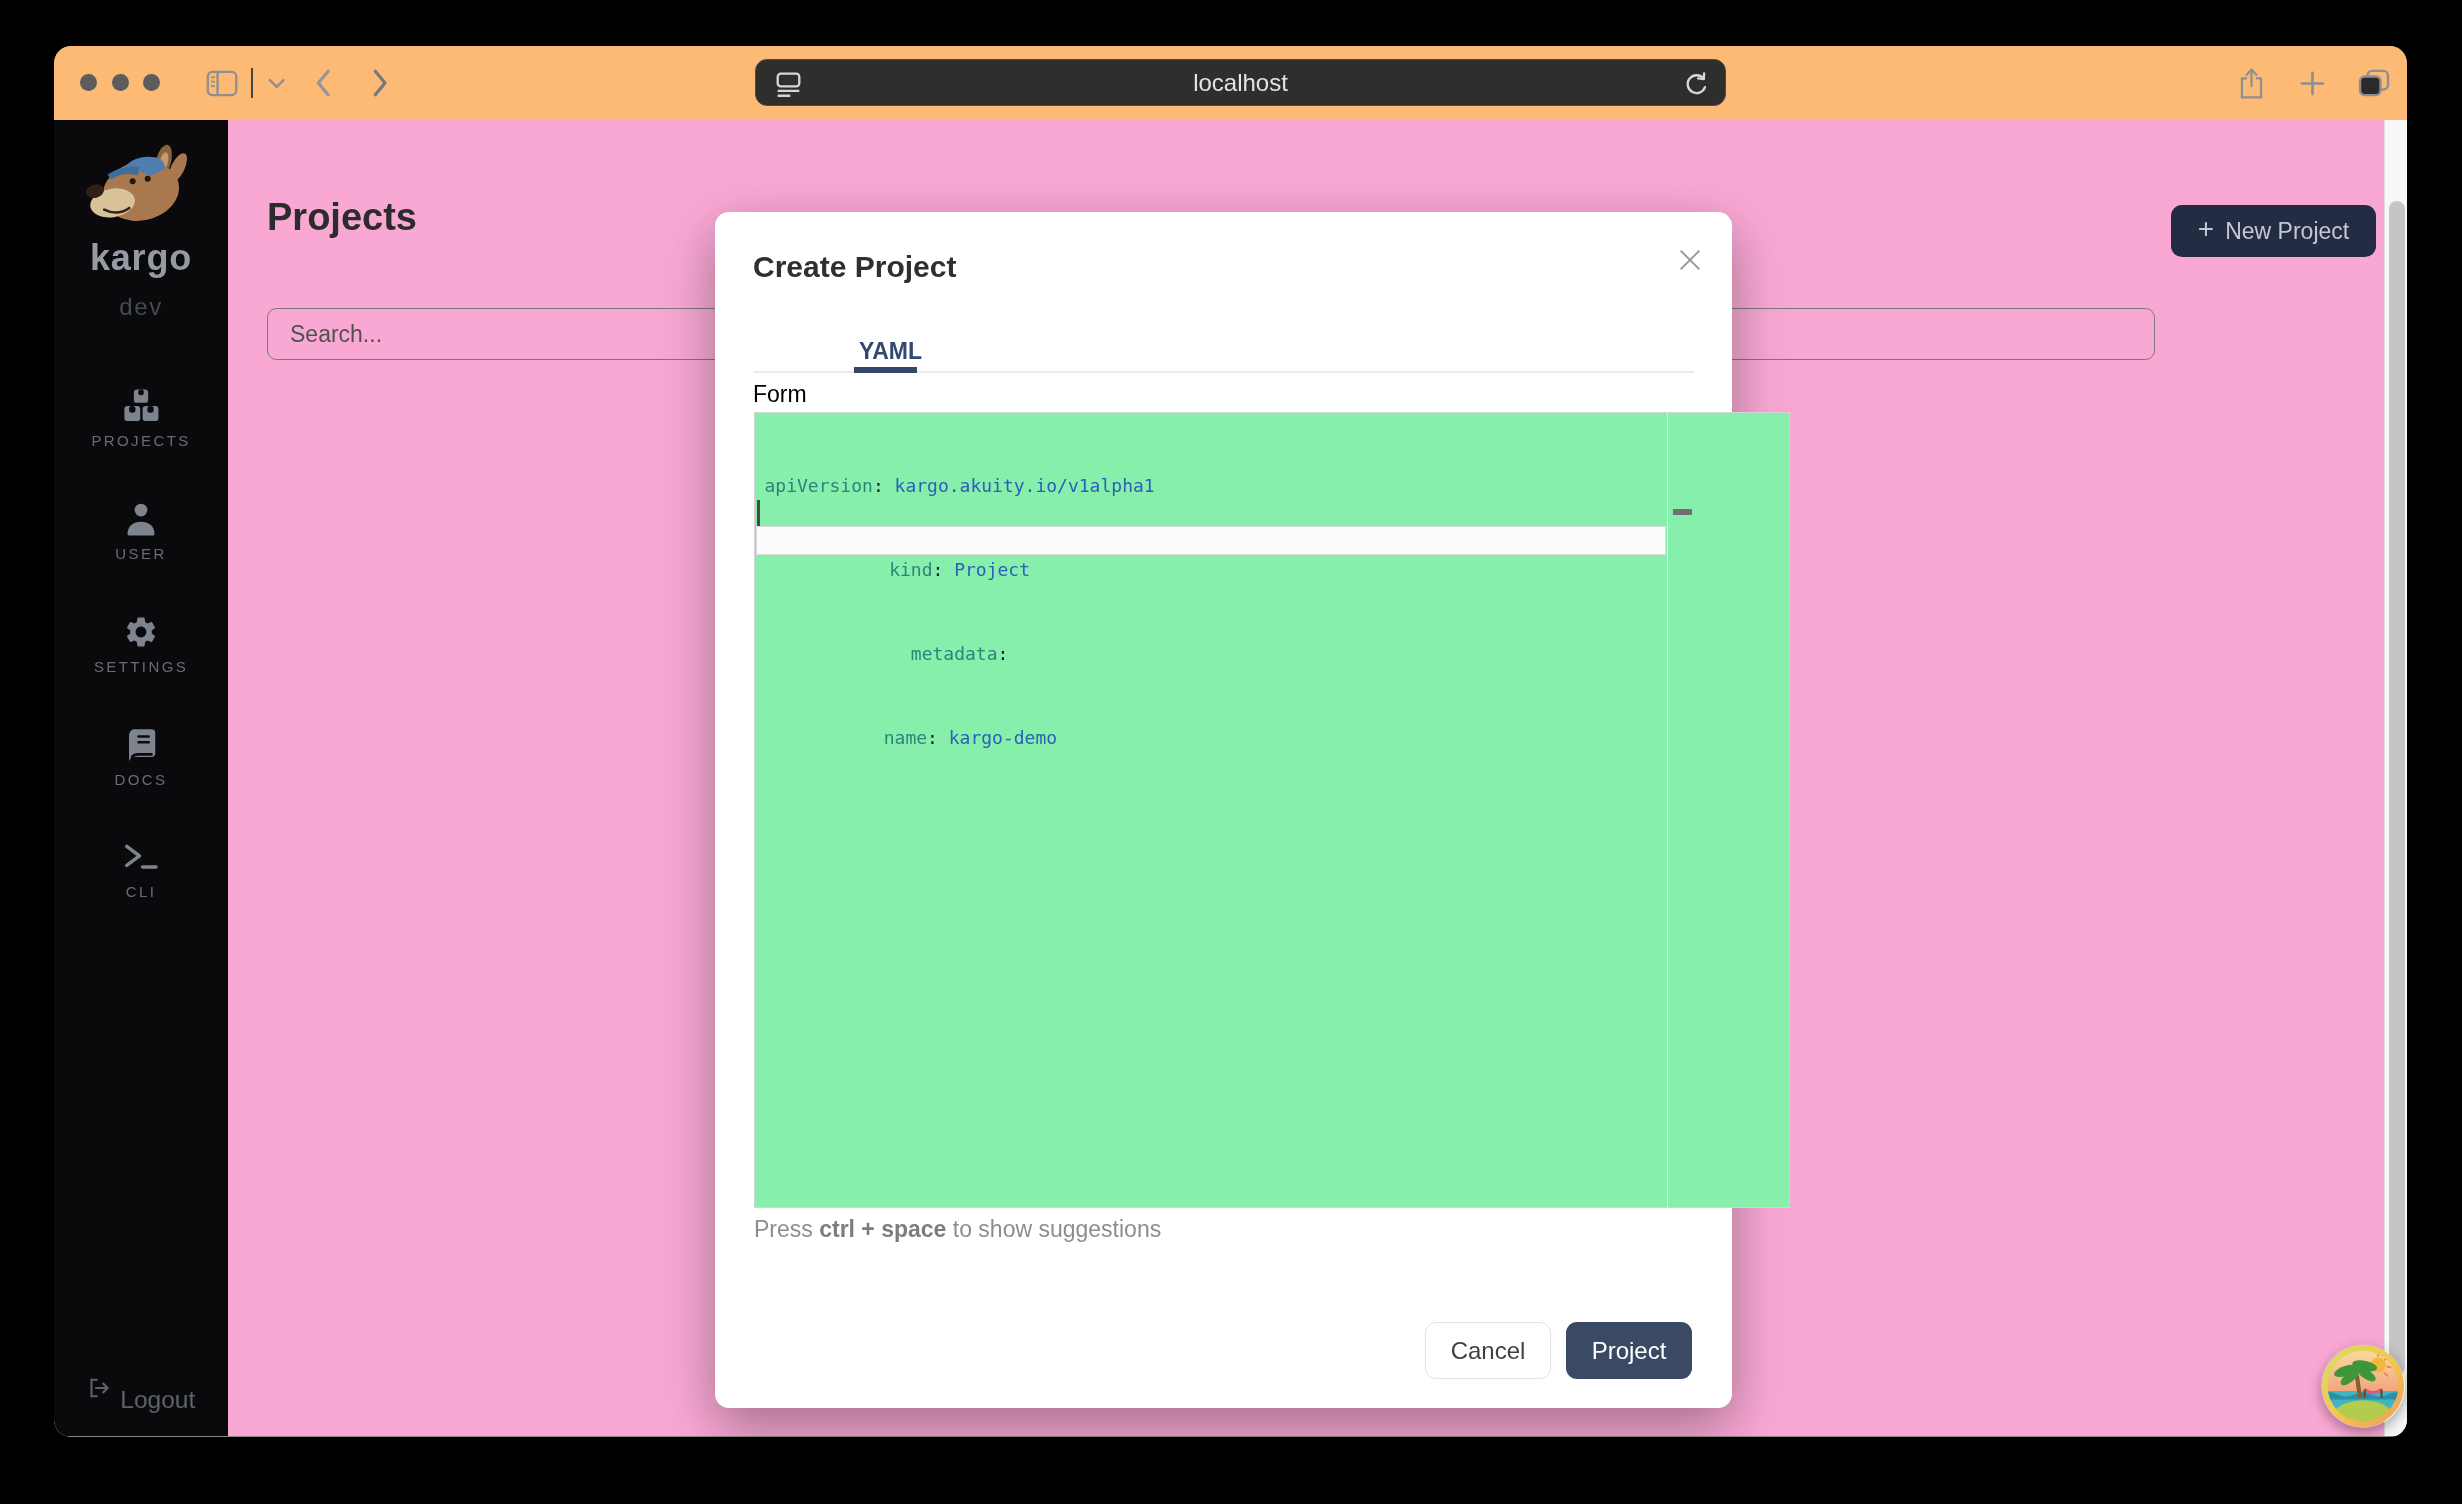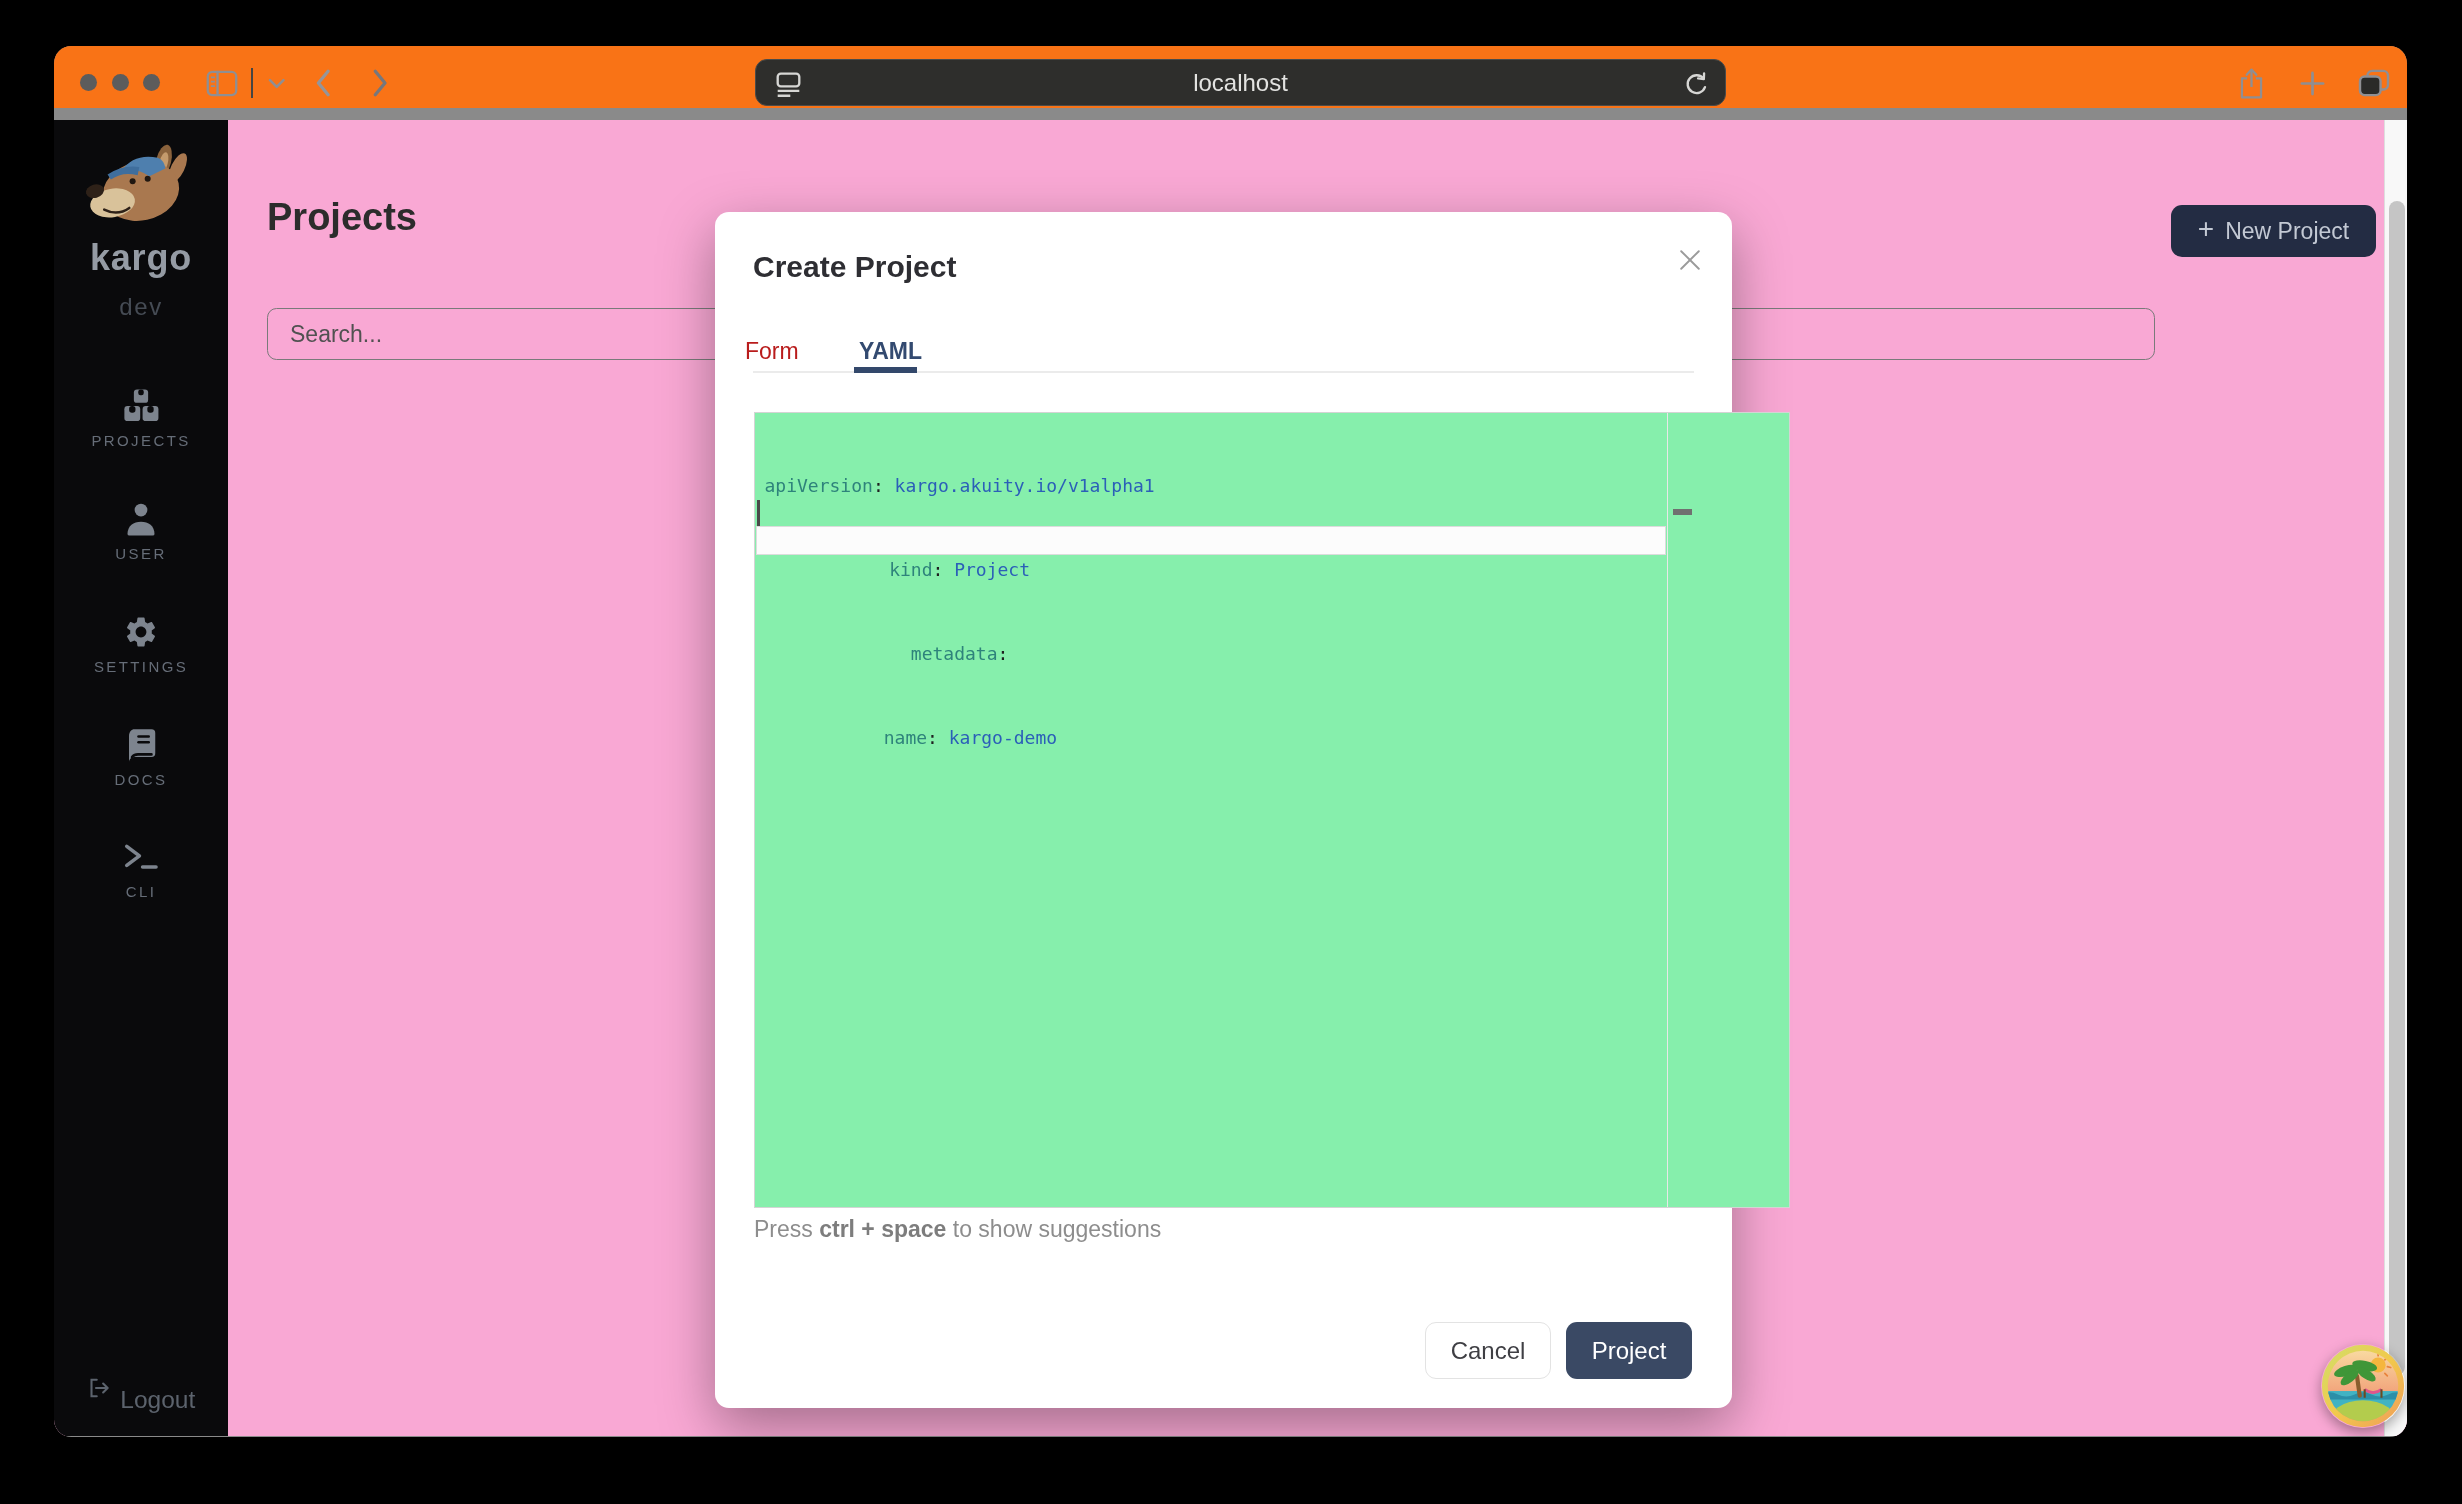--- a/index.html
+++ b/index.html
@@ -3,22 +3,22 @@
 <meta charset="utf-8">
 <style>
   * { margin:0; padding:0; box-sizing:border-box; }
   html,body { width:2462px; height:1504px; background:#000; overflow:hidden;
               font-family:"Liberation Sans", sans-serif; }
 
   
   .window { position:absolute; left:54px; top:46px; width:2353px; height:1391px;
             border-radius:17.4px; overflow:hidden; background:#8a8a8a; }
 
-  .toolbar { position:absolute; left:0; top:0; width:100%; height:62px;
-             background:#f97316; z-index:40; }
+  .toolbar { position:absolute; left:0; top:0; width:100%; height:74px;
+             background:#fdba74; z-index:40; }
   .traffic { position:absolute; top:28px; width:17.4px; height:17.4px; border-radius:50%;
              background:#5c5c5c; }
   .t1{left:26px;} .t2{left:58px;} .t3{left:89px;}
   .tb-icon { position:absolute; top:0; height:74px; display:flex; align-items:center; justify-content:center; }
   .tb-divider { position:absolute; left:197px; top:22px; width:1.6px; height:30px; background:#454543; }
 
   .urlbar { position:absolute; left:701px; top:13.4px; width:971px; height:47px;
             border:1.6px solid #4b4b49; border-radius:12px; background:#2e2e2c;
             display:flex; align-items:center; }
   .url-text { position:absolute; left:0; right:0; text-align:center; color:#e3e3e1;
@@ -62,21 +62,21 @@
                  background:#c5c5c5; border-radius:8px; }
 
   
   .modal { position:absolute; left:661px; top:166px; width:1017px; height:1196px;
            background:#fff; border-radius:14px; z-index:50;
            box-shadow:0 19px 55px rgba(0,0,0,0.35); }
   .modal-title { position:absolute; left:38px; top:38px; font-size:30px; font-weight:700; color:#2e2e33; }
   .modal-close { position:absolute; left:957px; top:30px; width:35px; height:35px;
                  display:flex; align-items:center; justify-content:center; cursor:pointer; background:none; border:none; }
   .tab { position:absolute; top:126px; font-size:23px; cursor:pointer; }
-  .tab-form { left:30px; color:#b91c1c; }
+  .tab-form { left:38px; color:#000000;margin-top:43px; }
   .tab-yaml { left:144px; color:#334a70; font-weight:700; }
   .tab-underline { position:absolute; left:139px; top:155px; width:63px; height:5.5px; background:#33486b; }
   .tab-divider { position:absolute; left:38px; top:159px; width:941px; height:1.6px; background:#ebebeb; }
 
   .editor { position:absolute; left:39px; top:200px; width:1036px; height:796px;
             background:#86efac; border:1.6px solid #d4d4d4; overflow:hidden; cursor:text;text-align:center; }
   .code { position:absolute; left:9.5px; top:3.2px; font-family:"DejaVu Sans Mono", monospace;
           font-size:18px; line-height:28px; white-space:pre; }
   .tok-key   { color:#2e837b; }
   .tok-punct { color:#1f1f1f; }

